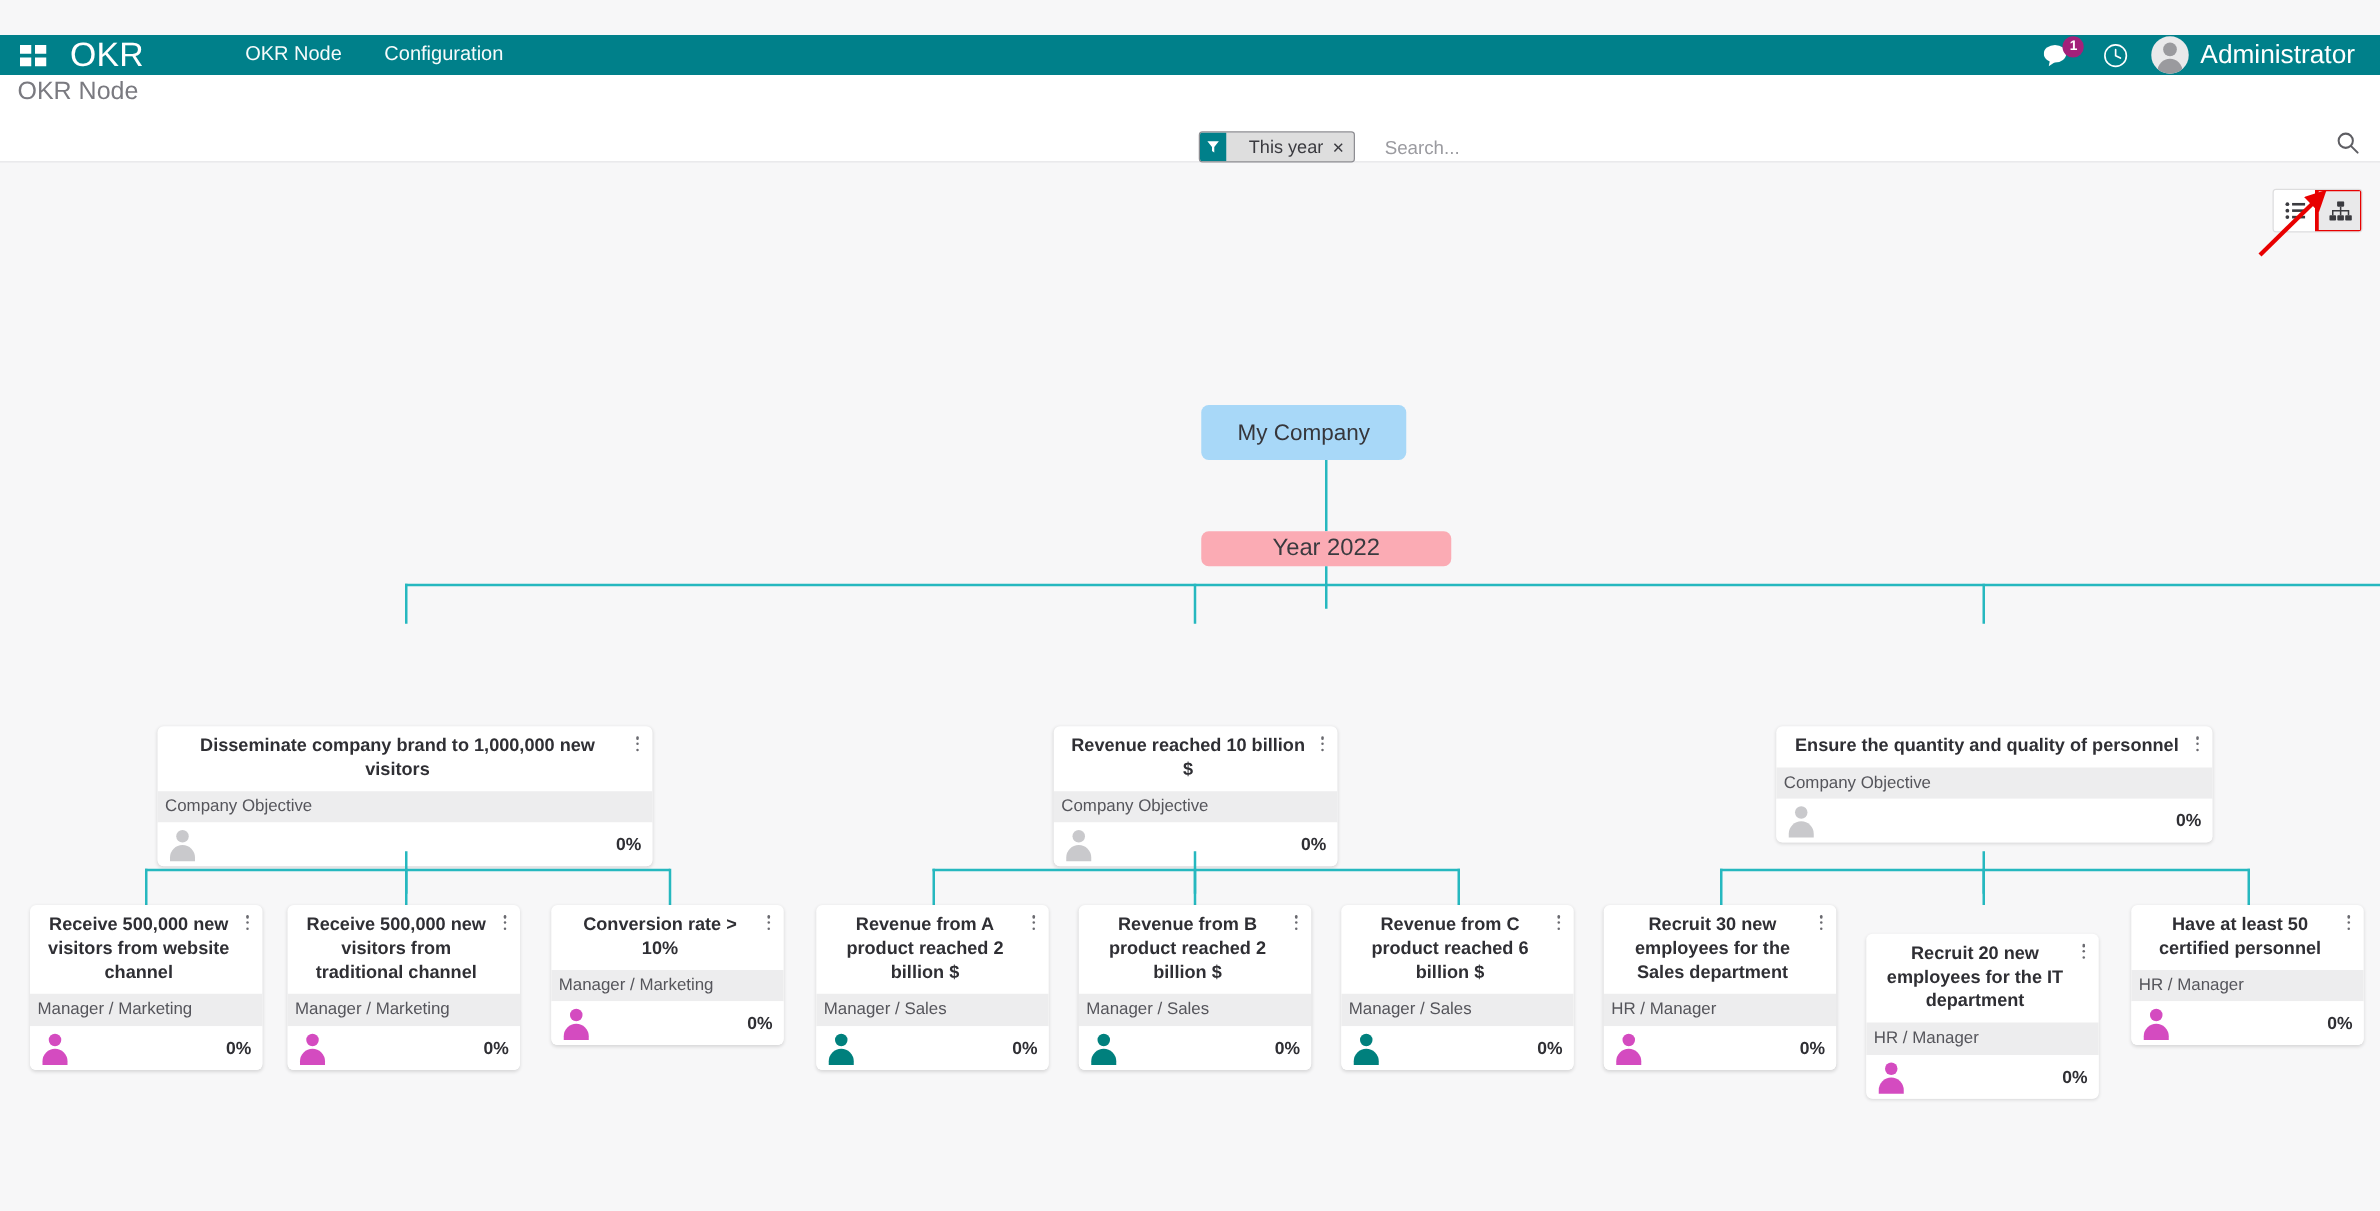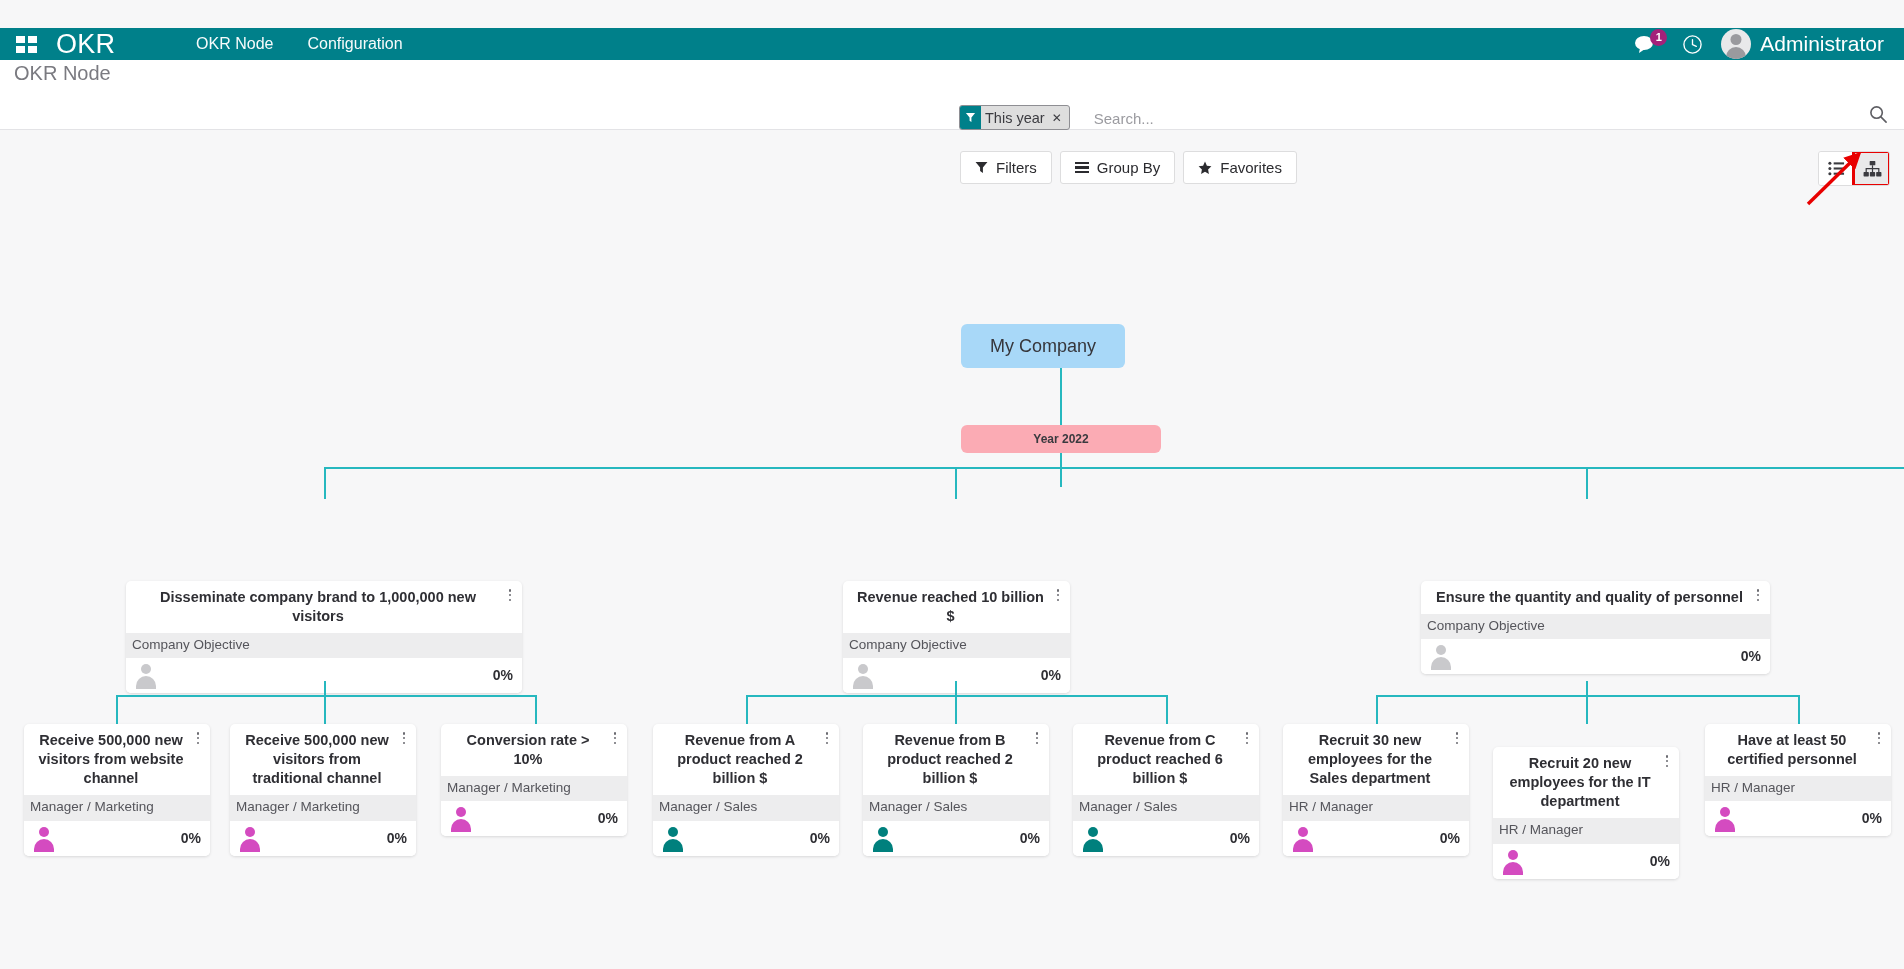--- a/index.html
+++ b/index.html
@@ -94,21 +94,21 @@
     border: 1px solid #8e8e93; border-radius: 3px;
     overflow: hidden; background: #dedede; cursor: pointer;
   }
   .facet-ico {
     background: #00808a; color: #fff;
     display: flex; align-items: center; justify-content: center;
     width: 21px; font-size: 11px;
   }
   .facet-label {
     display: flex; align-items: center; gap: 7px;
-    padding: 0 7px 0 4px; font-size: 14.5px; color: #3b3b40; white-space: nowrap;
+    padding: 0 7px 0 18px; font-size: 14.5px; color: #3b3b40; white-space: nowrap;
   }
   .facet-x { font-size: 12px; color: #3b3b40; font-weight: bold; }
   .search-input {
     flex: 1; border: none; outline: none; background: transparent;
     font-size: 15px; color: #0f766e; padding-left: 24px;
     font-family: "Liberation Sans", sans-serif;
   }
   .search-input::placeholder { color: #9b9ba0; }
   .search-mag {
     position: absolute; right: 14px; top: 60px;
@@ -152,21 +152,21 @@
   .h-line { height: 2px; }
 
   .node {
     position: absolute;
     border-radius: 6px;
     display: flex; align-items: center; justify-content: center;
     font-size: 18px; color: #36363b;
     font-weight: 400;
   }
   .node-company { background: #a8d8f8; }
-  .node-year { background: #fbabb4; font-size: 12px; font-weight: bold; color: #3a3a3f; }
+  .node-year { background: #fbabb4; font-size: 19px; font-weight: normal; color: #3a3a3f; }
 
   
   .card {
     position: absolute;
     background: #ffffff;
     border-radius: 5px;
     box-shadow: 0 1px 3px rgba(0,0,0,.13);
     overflow: hidden;
     cursor: pointer;
   }
@@ -268,42 +268,20 @@
     </div>
     <input class="search-input" type="text" placeholder="Search..." style="">
   </div>
   <div class="search-mag">
     <svg width="19" height="19" viewBox="0 0 20 20">
       <circle cx="8" cy="8" r="6" fill="none" stroke="#5e5e63" stroke-width="1.7"></circle>
       <path d="M12.5 12.5 L18 18" stroke="#5e5e63" stroke-width="1.7" stroke-linecap="round"></path>
     </svg>
   </div>
 
-  <div class="cp-buttons">
-    <div class="cp-btn">
-      <svg width="13" height="13" viewBox="0 0 12 12">
-        <path d="M0.5 1 H11.5 L7.3 6 V11 L4.7 9.3 V6 Z" fill="#2b2b2f"></path>
-      </svg>
-      <span>Filters</span>
-    </div>
-    <div class="cp-btn">
-      <span class="hamburger">
-          <i></i>
-          <i></i>
-          <i></i>
-        </span>
-      <span>Group By</span>
-    </div>
-    <div class="cp-btn">
-      <svg width="14" height="14" viewBox="0 0 14 14">
-        <path d="M7 0.6 L8.9 4.7 L13.4 5.3 L10.1 8.4 L10.9 12.9 L7 10.7 L3.1 12.9 L3.9 8.4 L0.6 5.3 L5.1 4.7 Z" fill="#2b2b2f"></path>
-      </svg>
-      <span>Favorites</span>
-    </div>
-  </div>
 
   <div class="view-switcher">
     <div class="vs-btn">
       <svg width="17" height="15" viewBox="0 0 18 15">
         <circle cx="2" cy="2" r="1.6" fill="#3b3b40"></circle>
           <rect x="6" y="1" width="11" height="2.2" fill="#3b3b40"></rect>
         <circle cx="2" cy="7.5" r="1.6" fill="#3b3b40"></circle>
           <rect x="6" y="6.4" width="11" height="2.2" fill="#3b3b40"></rect>
         <circle cx="2" cy="13" r="1.6" fill="#3b3b40"></circle>
           <rect x="6" y="11.9" width="11" height="2.2" fill="#3b3b40"></rect>

